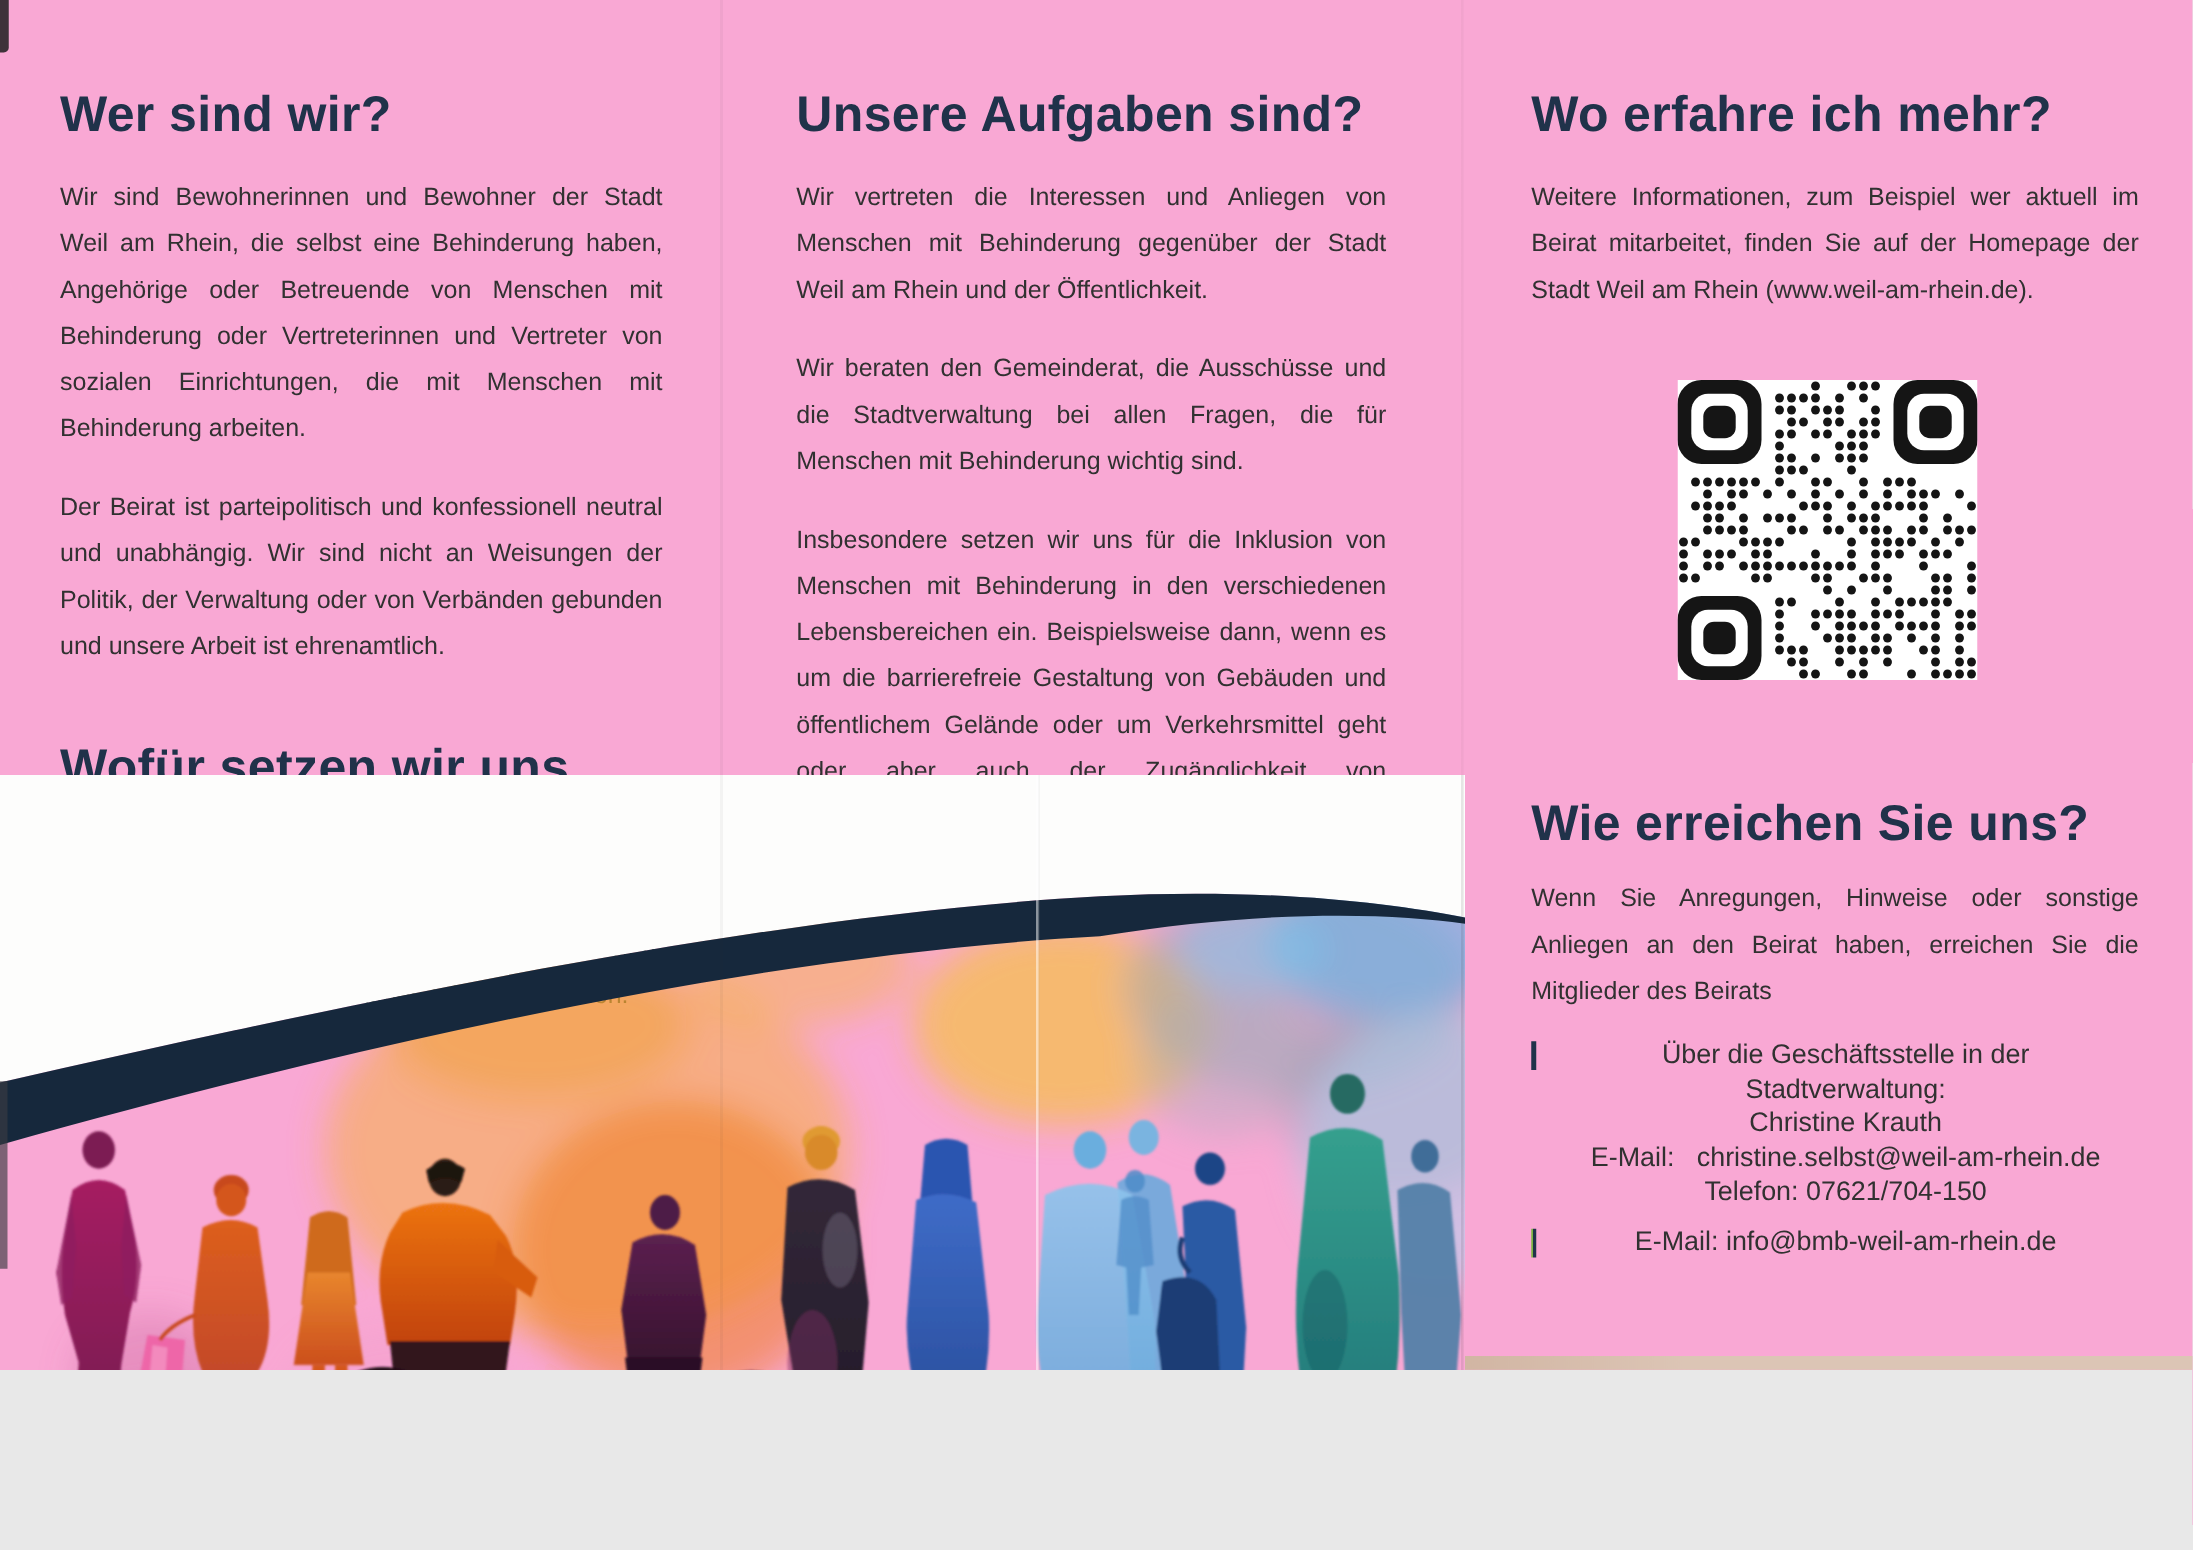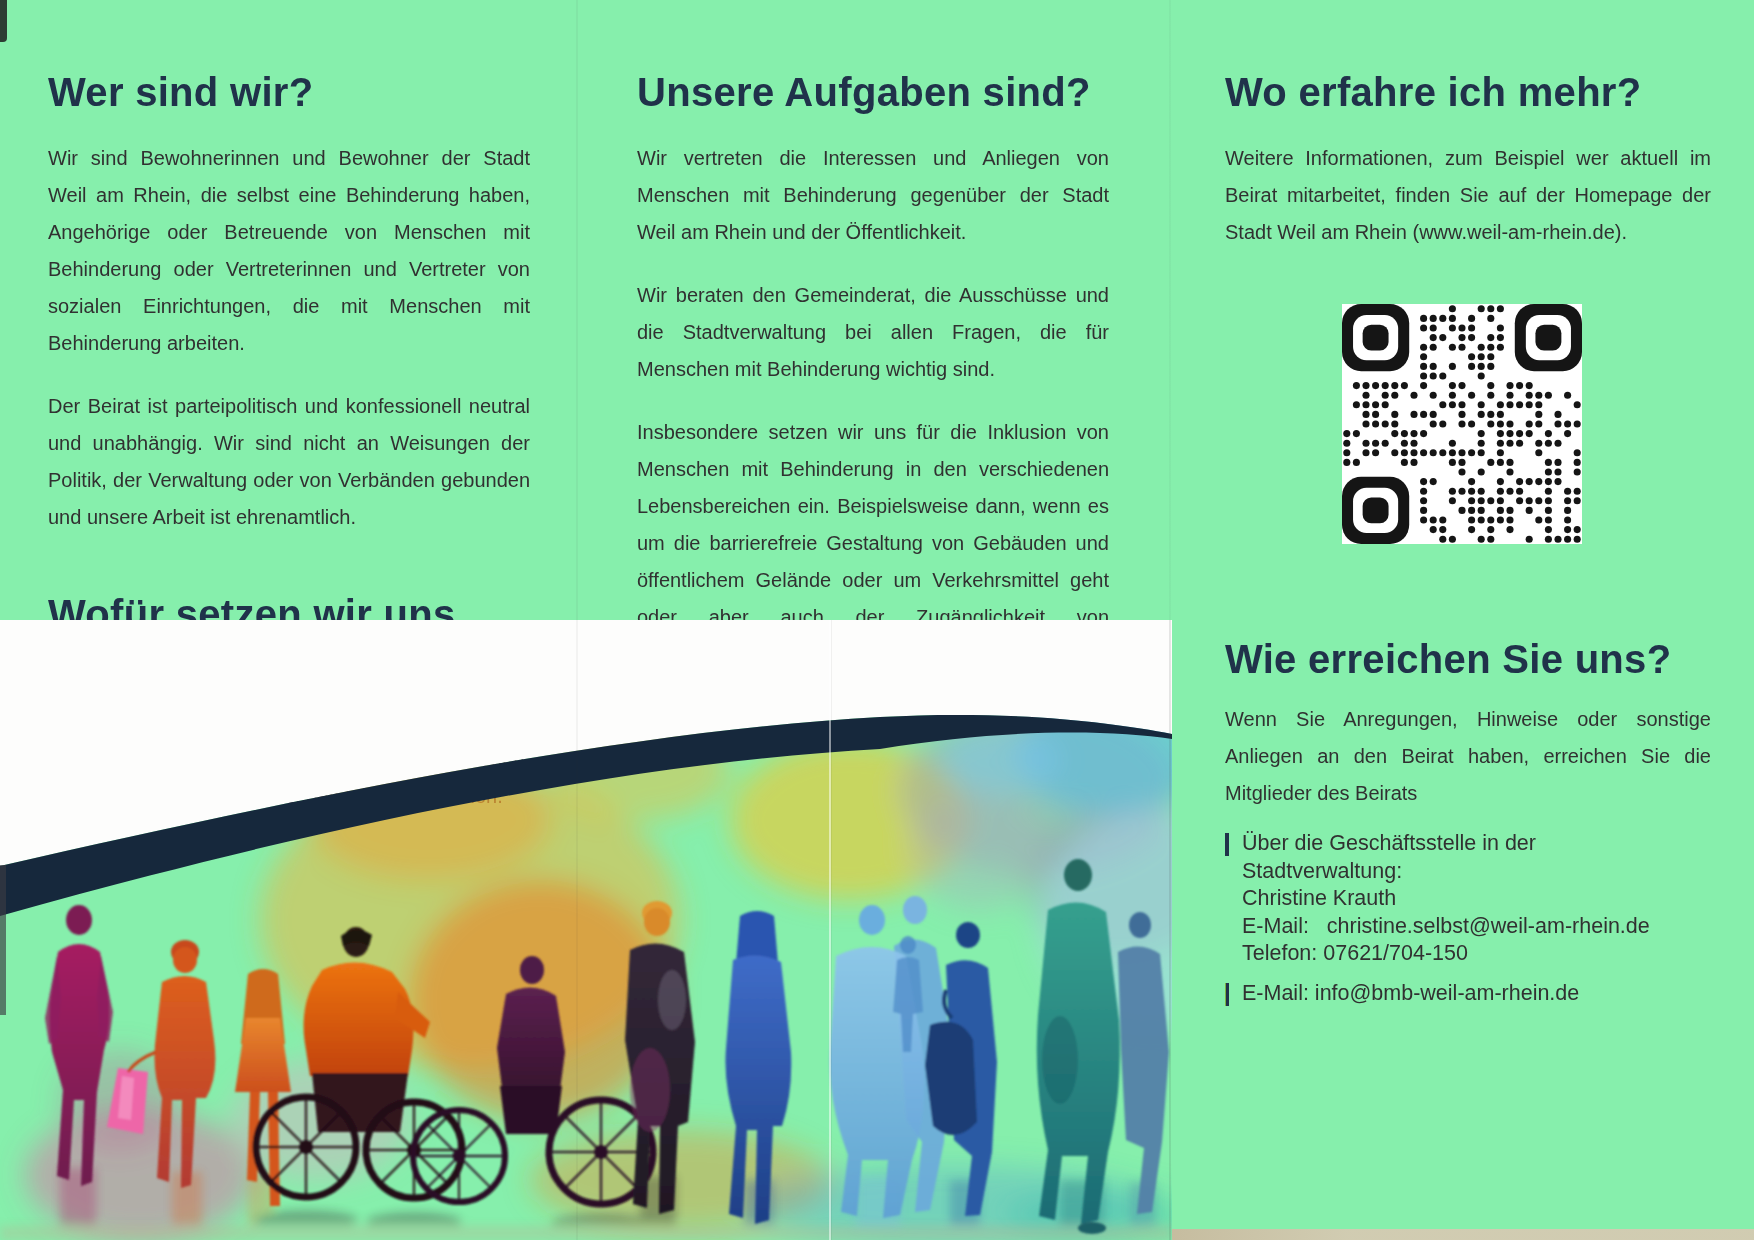--- a/index.html
+++ b/index.html
@@ -1,17 +1,17 @@
 <!DOCTYPE html>
 <html><head>
 <meta charset="utf-8">
 <style>
   html,body{margin:0;padding:0;background:#e8e8e8;}
   .page{
-    position:relative; width:1754px; height:1240px; background:#86efac;
+    position:relative; width:1754px; height:1096px; background:#f9a8d4;
     overflow:hidden; font-family:"Liberation Sans", sans-serif; color:#303030;
   }
   .col{position:absolute; top:70px;}
   .col-1{left:48px;  width:482px;}
   .col-2{left:637px; width:472px;}
   .col-3{left:1225px;width:486px;}
   h1{
     font-size:40px; line-height:44px; font-weight:700; letter-spacing:.3px;
     color:#20324a; margin:0 0 26px 0;
   }
@@ -19,21 +19,21 @@
   p.body{
     font-size:20px; line-height:37px; margin:0 0 26px 0;
     text-align:justify; color:#313131;
   }
   p.body:last-child{margin-bottom:0;}
   .qr-wrap{position:absolute; left:1342px; top:304px; width:240px; height:240px;}
   .qr-wrap svg{display:block; width:100%; height:100%;}
   .contact{position:absolute; left:1225px; top:637px; width:486px;}
   .contact h1{margin-bottom:20px;}
   .contact .intro{margin-bottom:18px;}
-  .contact-item{position:relative; padding-left:17px; margin-bottom:12px;}
+  .contact-item{position:relative; padding-left:17px; margin-bottom:12px;text-align:center;}
   .contact-item .bar{
     position:absolute; left:0; top:3px; width:3.5px; height:23px; background:#20324a;
   }
   .contact-item .bar.green-edge{
     background:linear-gradient(90deg,#7cb342 0 1.5px,#20324a 1.5px);
   }
   .contact-line{
     font-size:21.5px; line-height:27.5px; white-space:pre-wrap; color:#313131;
   }
   .artwork{position:absolute; left:0; top:620px; width:1172px; height:620px;}

